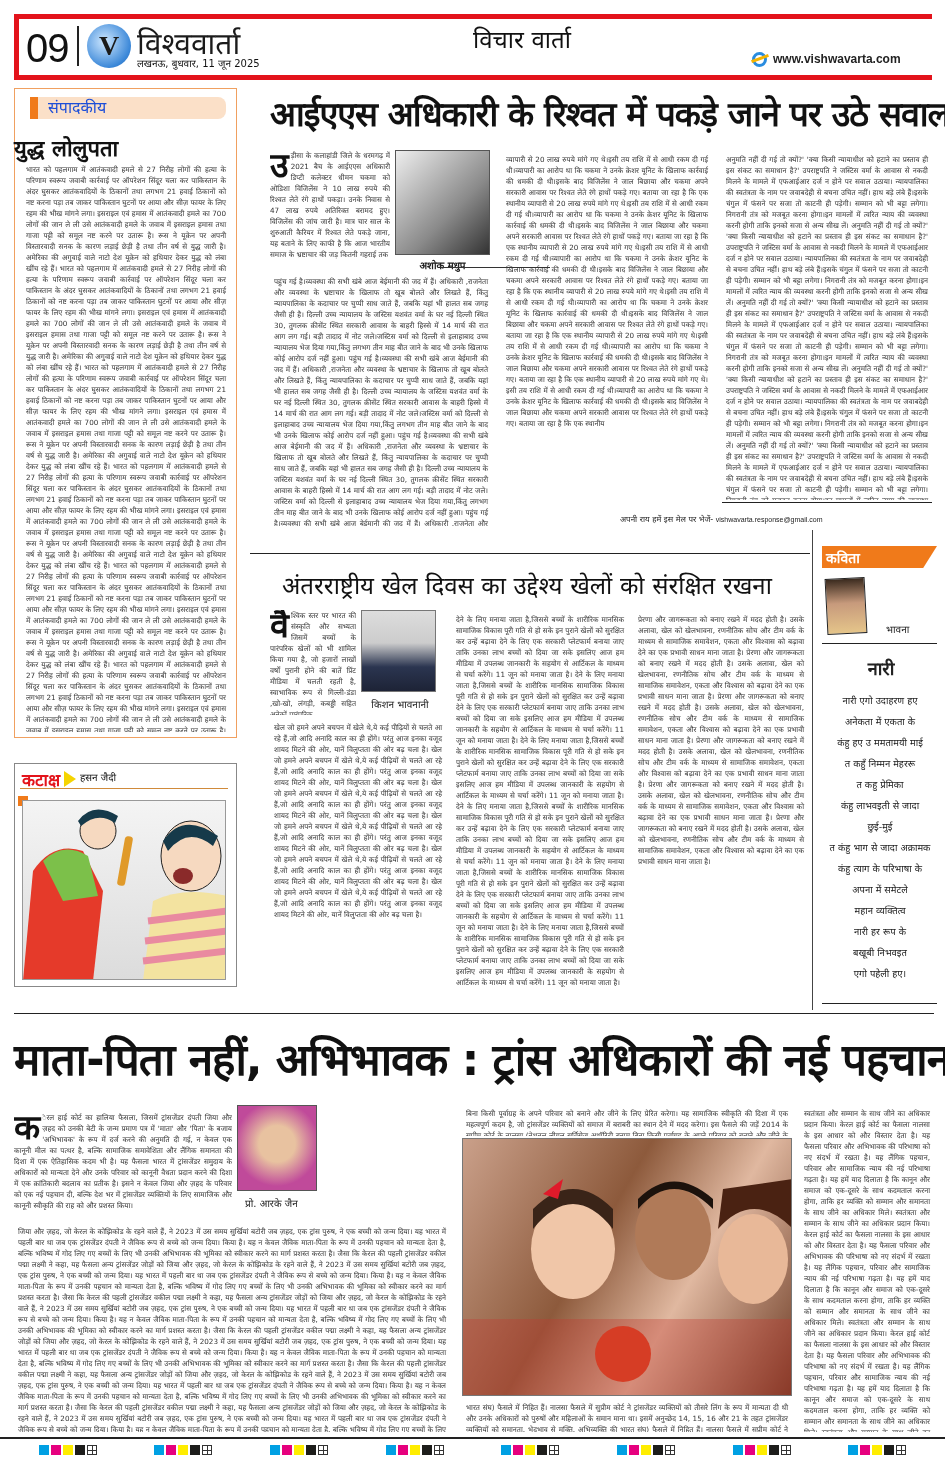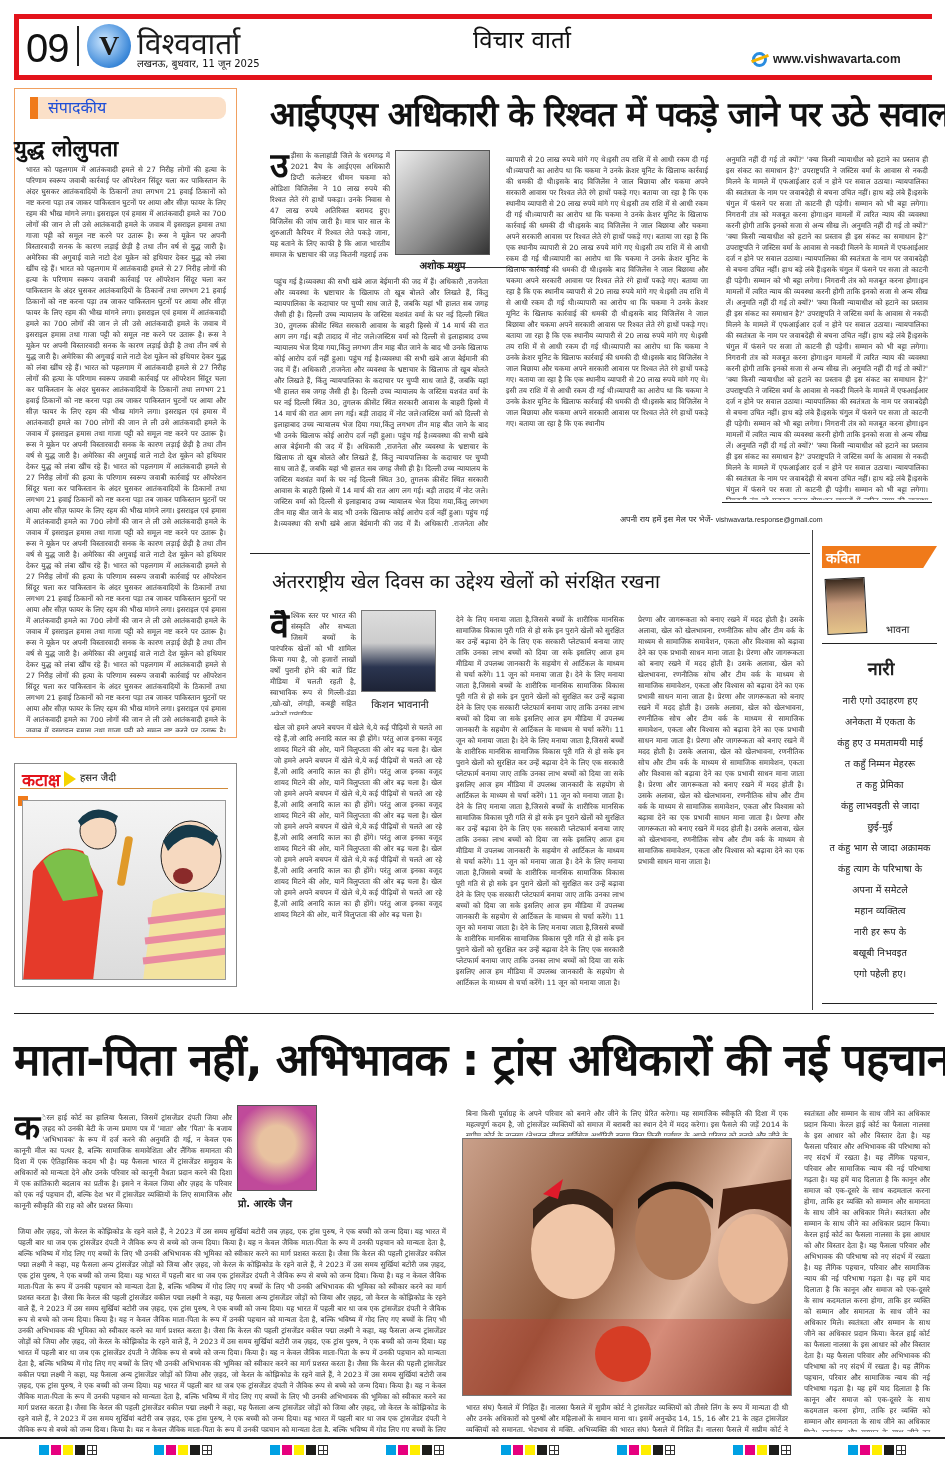--- a/index.html
+++ b/index.html
@@ -34,35 +34,35 @@
   .cartoon-corner{left:18px;top:796px;width:10px;height:10px;border-left:4px solid #f07a1a;border-top:4px solid #f07a1a}
   
   .lead-headline{left:270px;top:90px;width:670px;font-size:34px;font-weight:bold;color:#111;letter-spacing:-1px;white-space:nowrap}
   .author-photo{left:395px;top:150px;width:95px;height:105px;background:linear-gradient(135deg,#eee,#8a8a8a 60%,#333);border:1px solid #555}
   .author-name{left:395px;top:258px;width:95px;text-align:center;font-size:10px;font-weight:bold}
   .author-line{left:440px;top:267px;width:110px;height:1px;background:#333}
   .dropcap{font-size:34px;font-weight:bold;float:left;line-height:30px;margin-right:2px;color:#111}
   .divider{height:2px;background:#222}
   .opinion-note{left:620px;top:513px;font-size:8px;color:#222}
   
-  .sec-headline{left:272px;top:568px;font-size:19px;color:#111;white-space:nowrap}
+  .sec-headline{left:282px;top:568px;font-size:24px;color:#111;white-space:nowrap}
   .kishan-photo{left:361px;top:610px;width:75px;height:82px;background:linear-gradient(180deg,#ddd 0,#ccc 40%,#2b3550 70%,#1d2336);border:1px solid #777}
   .kishan-name{left:350px;top:697px;width:100px;text-align:center;font-size:10px}
   .vline{width:1px;background:#444}
   
   .poem-tab{left:822px;top:546px;width:115px;height:22px;background:#f07a1a;clip-path:polygon(0 0,100% 0,88% 100%,0 100%)}
   .poem-label{left:826px;top:548px;font-size:14px;color:#fff;font-weight:bold}
   .poet-photo{left:826px;top:578px;width:40px;height:56px;background:linear-gradient(180deg,#3a2a1e,#c79a7c 45%,#e5c58a);border:1px solid #222;transform:rotate(-3deg)}
   .poet-name{left:886px;top:622px;font-size:10px}
   .poem-title{left:822px;top:656px;width:118px;text-align:center;font-size:18px;font-weight:bold}
   .poem-lines{left:818px;top:690px;width:124px;text-align:center;font-size:9.5px;line-height:21px}
   
   .bottom-headline{left:14px;top:1028px;width:920px;font-size:44px;font-weight:bold;color:#111;white-space:nowrap;letter-spacing:-1px}
   .arke-photo{left:237px;top:1105px;width:80px;height:86px;background:radial-gradient(circle at 50% 45%,#e8c2a0 30%,#c04a9a 70%);border:1px solid #555}
-  .arke-name{left:238px;top:1196px;font-size:10px;font-weight:bold}
+  .arke-name{left:245px;top:1196px;font-size:10px;font-weight:normal}
   .family-photo{left:462px;top:1138px;width:330px;height:258px;background:linear-gradient(120deg,#caa08a,#8d5a3c 40%,#e0b8a0 65%,#6b3a24);border:1px solid #777;overflow:hidden}
   .cmyk-bar{left:0;top:1440px;width:945px;height:20px;display:flex;justify-content:space-around;align-items:center;padding:0 10px}
   .cmyk{display:flex;gap:2px}
   .cmyk span{width:10px;height:10px;display:inline-block}
   .reg{border:1px solid #333;position:relative}
   .reg::before{content:"";position:absolute;left:4px;top:0;width:1px;height:100%;background:#333}
   .reg::after{content:"";position:absolute;top:4px;left:0;height:1px;width:100%;background:#333}
 </style>
 </head>
 <body>

